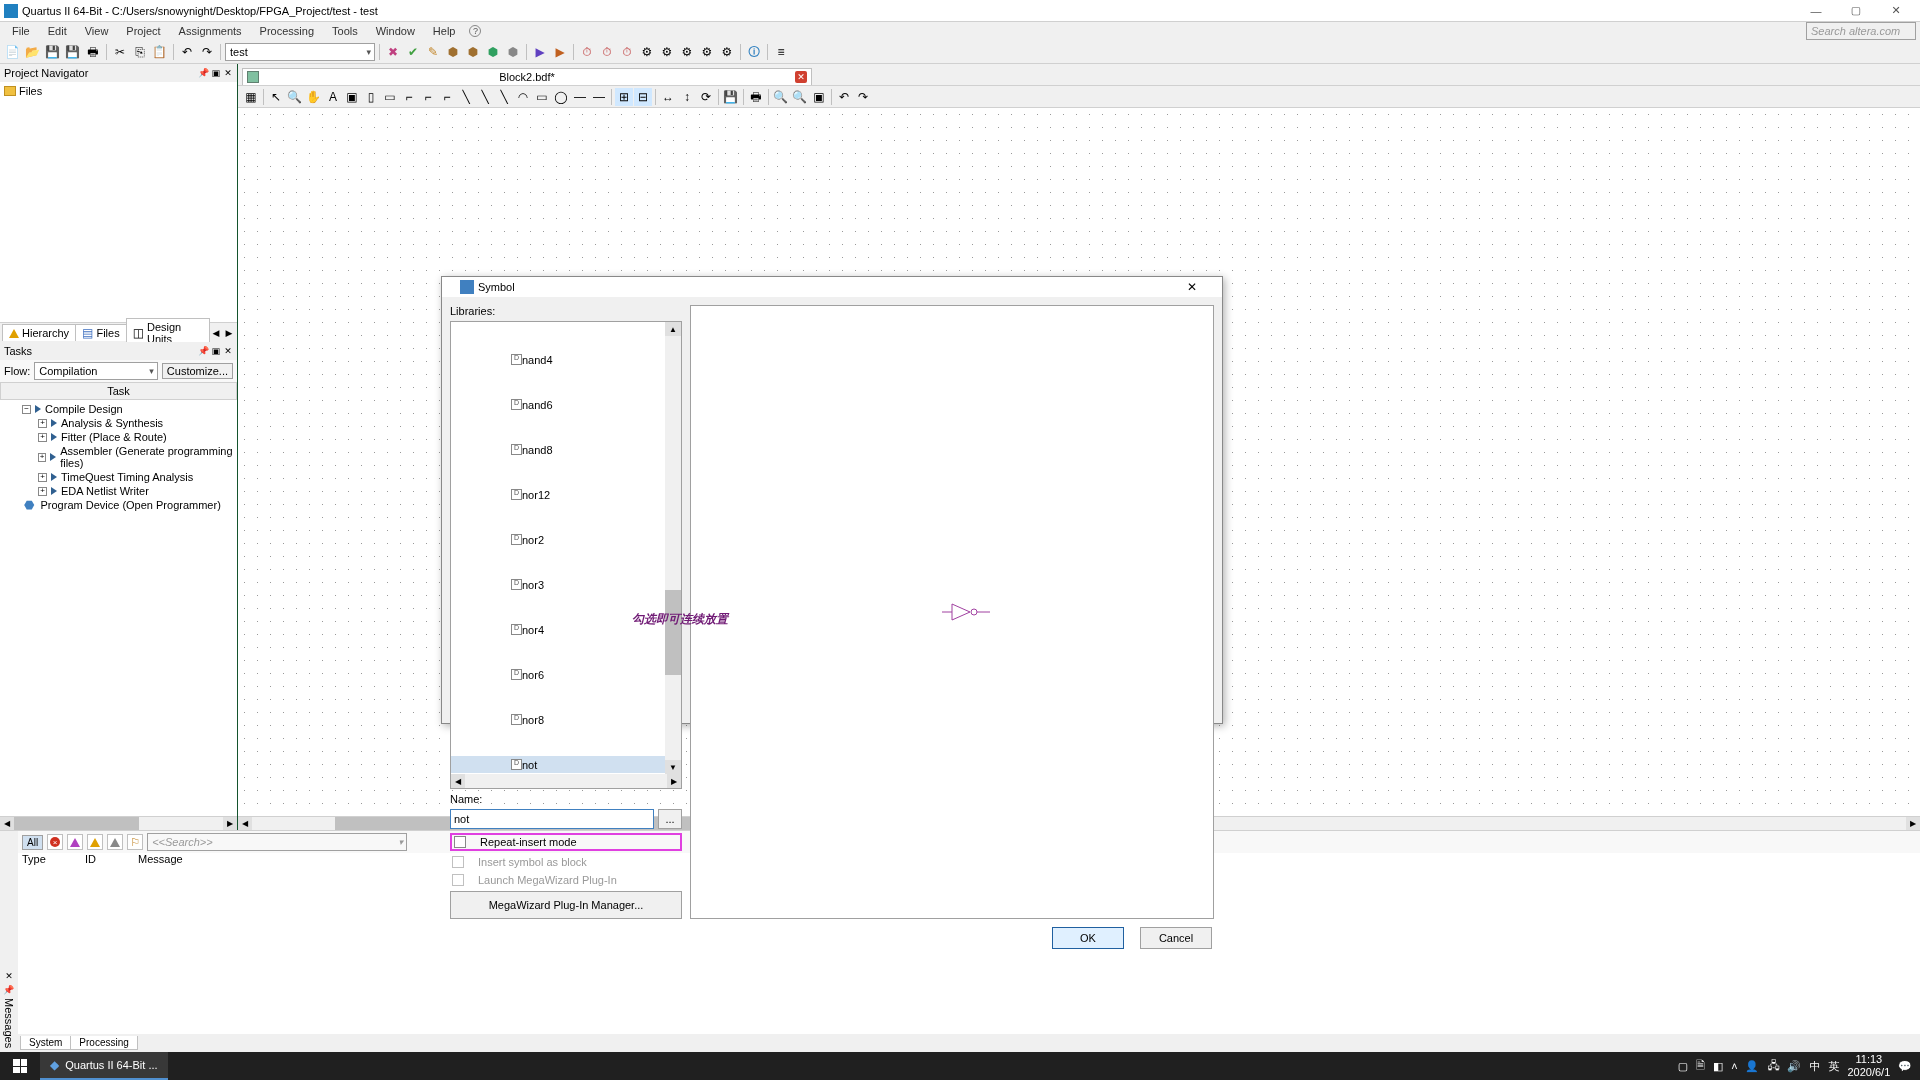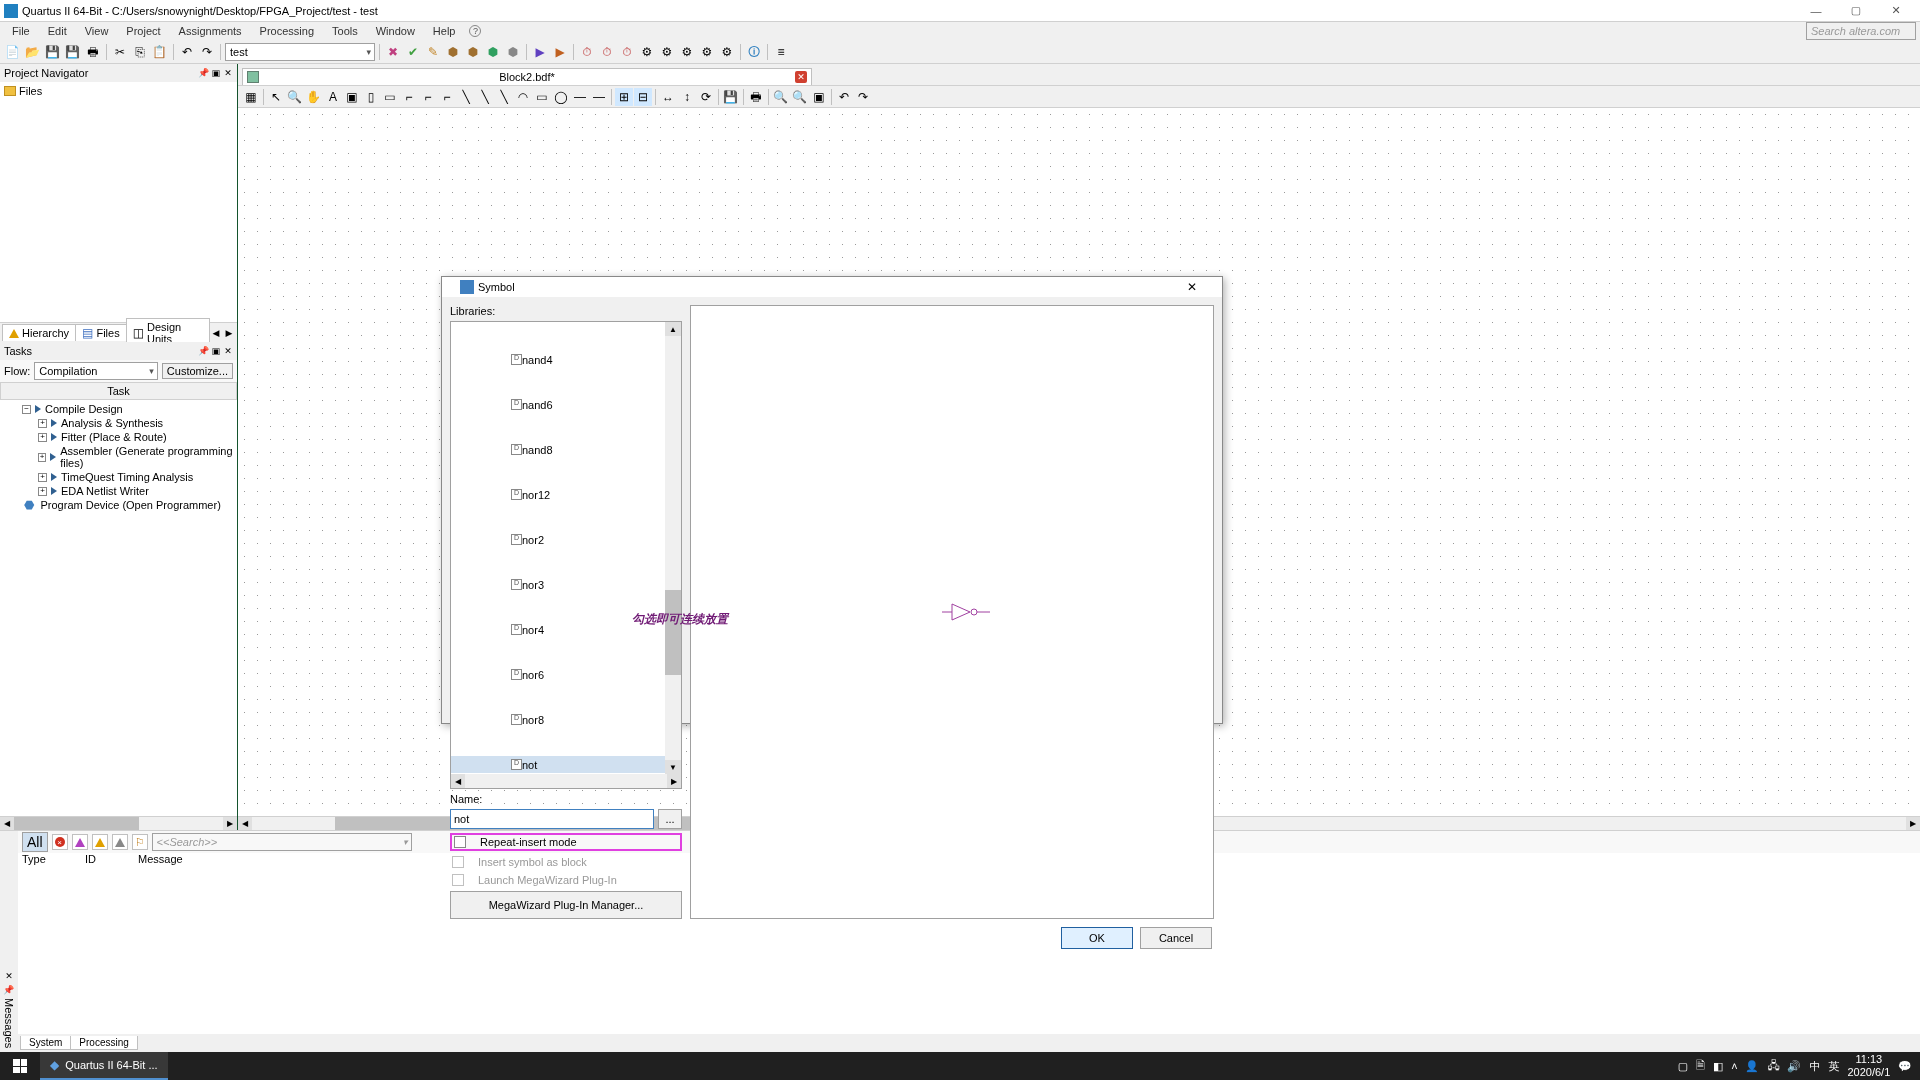--- a/index.html
+++ b/index.html
@@ -52,21 +52,21 @@
 .dotgrid { position:absolute; inset:0; background-image:radial-gradient(circle,#999 0.5px,transparent 0.5px); background-size:13px 13px; }
 .xmark { position:absolute; width:18px; height:18px; }
 .xmark::before,.xmark::after { content:''; position:absolute; width:18px; height:1px; background:#b050b0; top:9px; }
 .xmark::before { transform:rotate(45deg); }
 .xmark::after { transform:rotate(-45deg); }
 .bottompane { height:222px; display:flex; border-top:1px solid #d0d0d0; }
 .sidevert { width:18px; background:#f0f0f0; writing-mode:vertical-rl; display:flex; align-items:center; justify-content:flex-end; font-size:10px; padding:4px 0; }
 .sidevert .xbtn { writing-mode:horizontal-tb; width:12px;height:12px;display:flex;align-items:center;justify-content:center;font-size:9px;margin-bottom:2px; }
 .msgbody { flex:1; display:flex; flex-direction:column; }
 .msgfilter { height:22px; display:flex; align-items:center; padding:2px 4px; gap:4px; background:#f8f8f8; }
-.fbtn { padding:1px 4px; border:1px solid #a0a0a0; background:#fff; font-size:14px; }
+.fbtn { padding:1px 4px; border:1px solid #a0a0a0; background:#fff; font-size:10px; }
 .fbtn.act { background:#d0e0f0; }
 .ficn { width:16px;height:16px;display:flex;align-items:center;justify-content:center;border:1px solid #c0c0c0;background:#fff; }
 .msgsearch { width:260px;height:18px;border:1px solid #a0a0a0;padding:0 16px 0 4px;color:#999;font-style:italic;position:relative;display:flex;align-items:center; }
 .msgsearch::after { content:'▾'; position:absolute; right:3px; font-size:9px; }
 .msghdr { height:16px; background:#fff; display:flex; padding:0 4px; font-family:Consolas,monospace; font-size:11px;gap:13px; }
 .msghdr span:nth-child(1){width:50px;} .msghdr span:nth-child(2){width:40px;}
 .msglist { flex:1; background:#fff; }
 .msgtabs { height:18px; display:flex; align-items:center; background:#f0f0f0; padding:0 2px; }
 .mtab { padding:1px 8px; border:1px solid #c0c0c0; background:#fff; font-size:10px; border-top:none; }
 .mtab + .mtab { margin-left:-1px; }
@@ -106,21 +106,21 @@
 .chkrow { display:flex; align-items:center; gap:14px; padding:1px 2px; }
 .chkrow.hl { border:2px solid #e040e0; }
 .chkrow.dis { color:#999; }
 .chkbox { width:12px;height:12px;border:1px solid #888;background:#fff; }
 .mwbtn { height:28px;border:1px solid #a0a0a0;background:#f0f0f0;display:flex;align-items:center;justify-content:center; font-size:11px; }
 .anno { position:absolute; color:#701a75; font-size:12px; font-weight:bold;font-style:italic; }
 .dlgright { flex:1; border:1px solid #a0a0a0; background:#fff; position:relative; overflow:hidden; }
 .dlgright .dotgrid { background-size:6px 6px; }
 .notgate { position:absolute; left:48%; top:48%; }
 .notgate svg { display:block; }
-.dlgbtns { height:34px; display:flex; align-items:center; justify-content:flex-end; gap:7px; padding:0 10px; }
+.dlgbtns { height:34px; display:flex; align-items:center; justify-content:flex-end; gap:16px; padding:0 10px; }
 .dbtn { width:72px;height:22px;border:1px solid #a0a0a0;background:#f0f0f0;display:flex;align-items:center;justify-content:center;font-size:11px; }
 .dbtn.primary { border:1px solid #2060a0; background:#e0f0ff; }
 .tri-warn{width:0;height:0;border-left:5px solid transparent;border-right:5px solid transparent;border-bottom:9px solid #e0a000;}
 .circ-err{width:10px;height:10px;border-radius:50%;background:#d03020;color:#fff;font-size:8px;display:flex;align-items:center;justify-content:center;}
 .ico { font-size:12px; line-height:1; }
 </style>
 </head>
 <body>
 
 <div class="titlebar">

